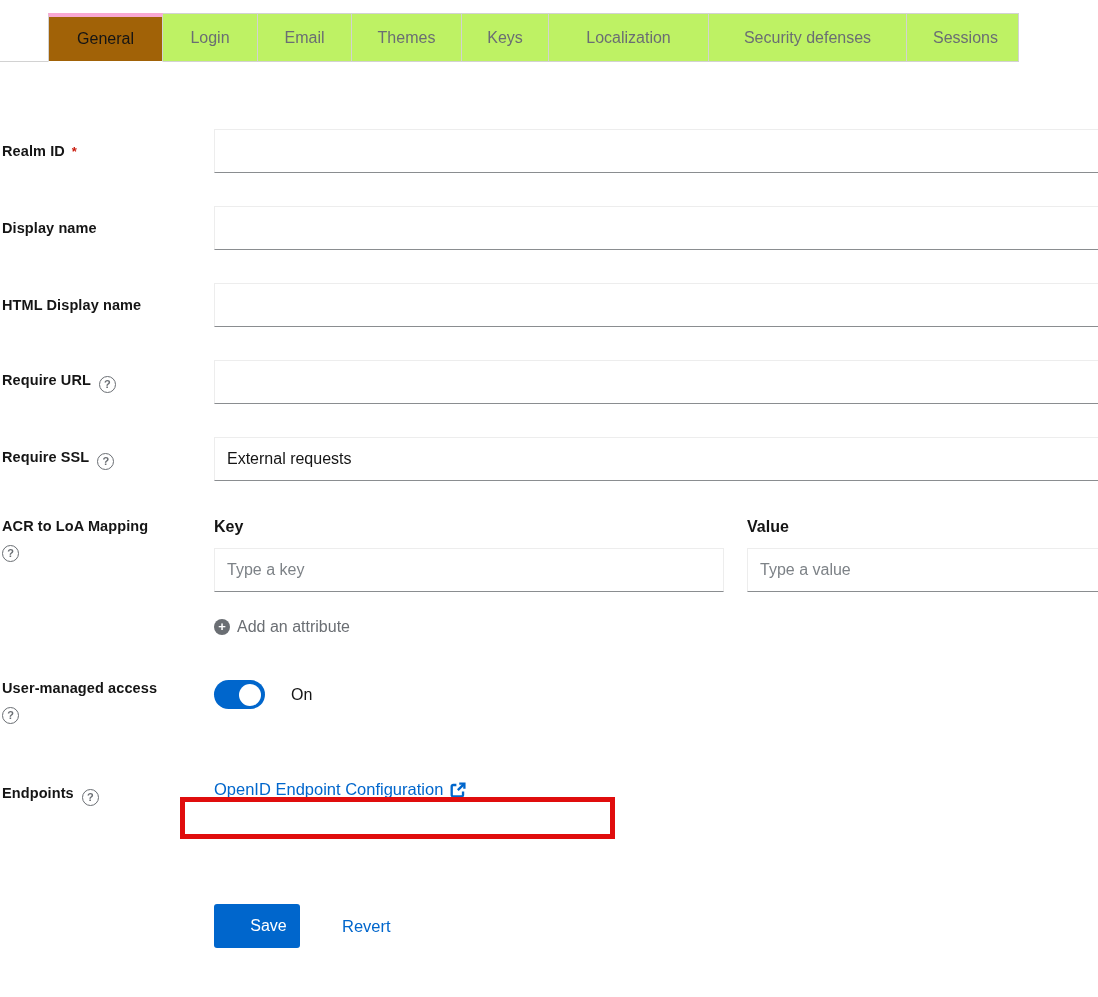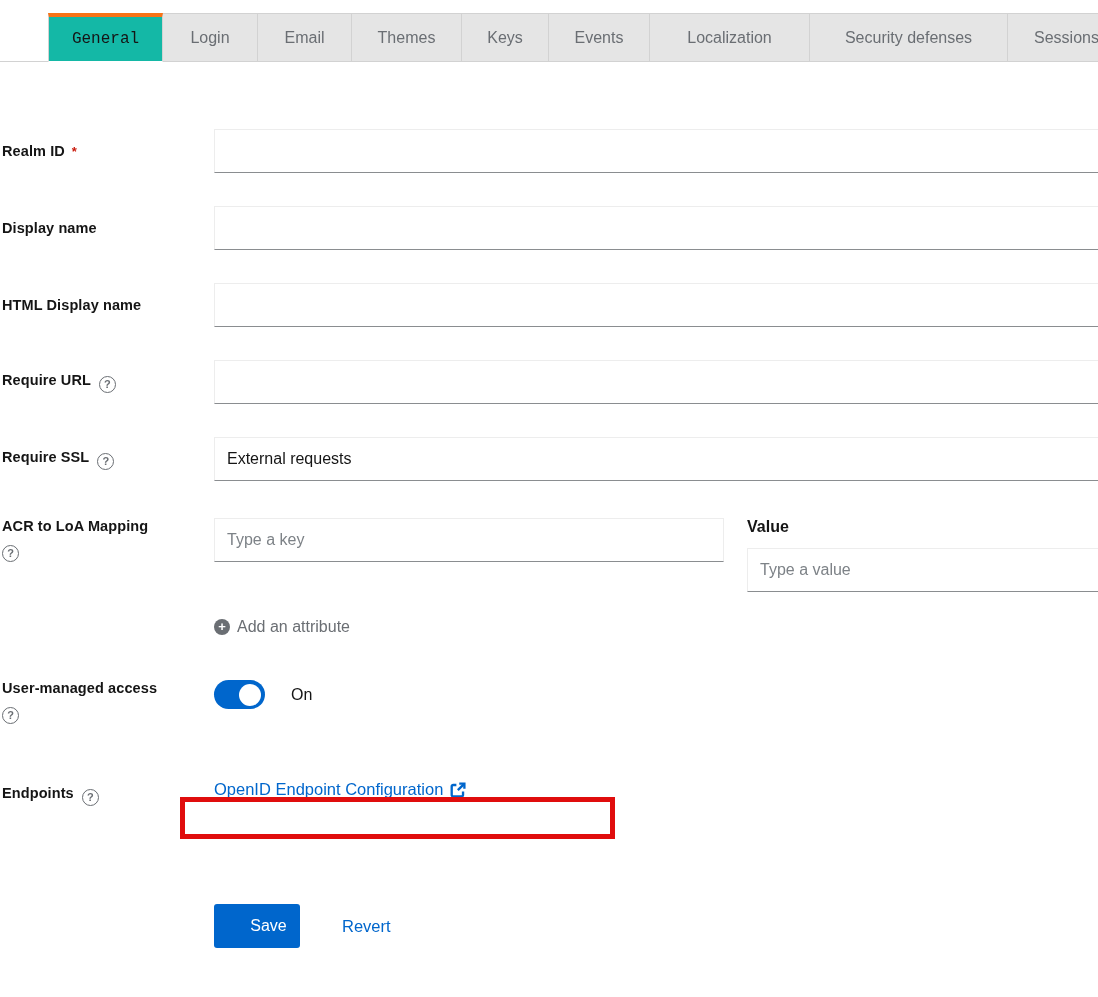--- a/index.html
+++ b/index.html
@@ -10,32 +10,31 @@
     font-family: "Liberation Sans", sans-serif;
     color: #151515;
     position: relative;
   }
 
   
   .tabbar { display: flex; height: 49px; margin-top: 13px; align-items: stretch; width: 1120px; }
   .tab-spacer { width: 48px; border-bottom: 1px solid #d2d2d2; }
   .tab {
     font-family: "Liberation Sans", sans-serif;
-    font-size: 16px; color: #6a6e73; background: #e5e5e5;
+    font-size: 16px; color: #6a6e73; background: #bef264;
     border: 1px solid #d2d2d2; border-left: none;
     display: flex; align-items: center; justify-content: center;
     cursor: pointer; white-space: nowrap; overflow: hidden;
   }
   .tab.active {
-    background: #14b8a6; color: #151515;
+    background: #a16207; color: #151515;
     border-bottom: 1px solid #ffffff;
-    border-top: 4px solid #f97316;
+    border-top: 4px solid #f9a8d4;
     border-left: 1px solid #d2d2d2;
     font-weight: 400;
-    font-family: Liberation Mono, monospace;
   }
   .w-general { width: 115px; } .w-login { width: 95px; } .w-email { width: 94px; }
   .w-themes { width: 110px; } .w-keys { width: 87px; } .w-events { width: 101px; }
   .w-localization { width: 160px; } .w-security { width: 198px; } .w-sessions { width: 112px; justify-content: flex-start; padding-left: 26px; }
 
   
   .form { padding-top: 67px; width: 1140px; }
   .row { display: flex; align-items: center; margin-bottom: 33px; }
   .row.top { align-items: flex-start; }
   .label-col { width: 214px; padding-left: 2px; flex: 0 0 214px; }
@@ -130,21 +129,20 @@
 </head>
 <body>
 
 <nav class="tabbar">
   <div class="tab-spacer"></div>
   <button class="tab active w-general">General</button>
   <button class="tab w-login">Login</button>
   <button class="tab w-email">Email</button>
   <button class="tab w-themes">Themes</button>
   <button class="tab w-keys">Keys</button>
-  <button class="tab w-events">Events</button>
   <button class="tab w-localization">Localization</button>
   <button class="tab w-security">Security defenses</button>
   <button class="tab w-sessions">Sessions</button>
 </nav>
 
 <main class="form">
 
   <div class="row">
     <div class="label-col">
       <span class="flabel">Realm ID</span><span class="req">*</span>
@@ -191,20 +189,21 @@
   </div>
 
   <div class="row top row-acr">
     <div class="label-col">
       <div class="flabel">ACR to LoA Mapping</div>
       <span class="help below">?</span>
     </div>
     <div class="content-col">
       <div class="kv-grid">
         <div class="kv-key">
+          <div class="kv-header">Key</div>
           <input class="pf-input" type="text" placeholder="Type a key" style="">
         </div>
         <div class="kv-value">
           <div class="kv-header">Value</div>
           <input class="pf-input" type="text" placeholder="Type a value" style="">
         </div>
       </div>
       <button class="add-attr">
         <span class="plus-circle">+</span>
         <span>Add an attribute</span>

